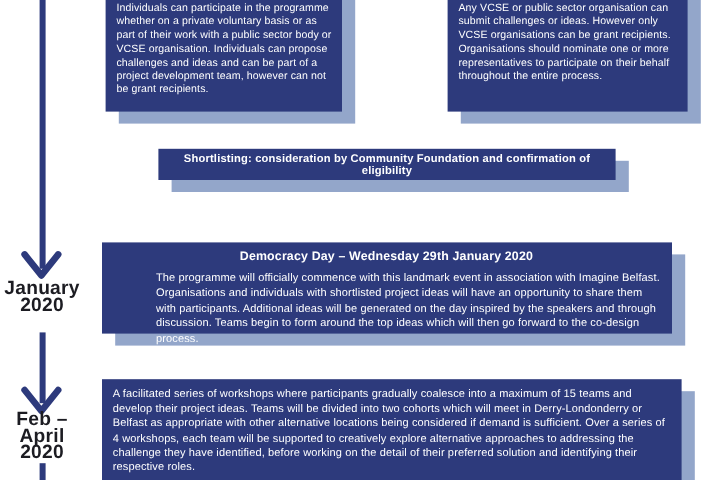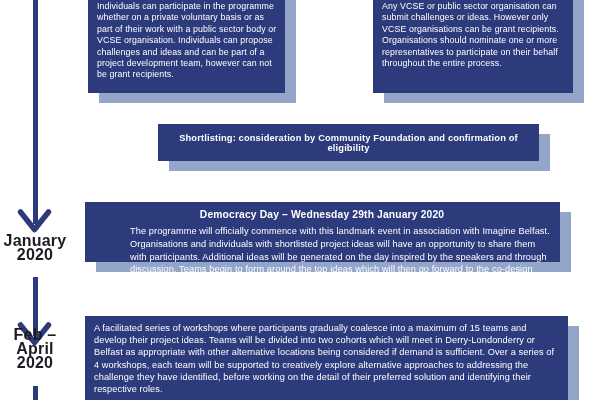--- a/index.html
+++ b/index.html
@@ -26,28 +26,27 @@
   }
   #card-individuals{
     left:88px;top:-12px;width:197px;height:105px;
     padding:13px 8px 8px 9px;
   }
   #card-organisations{
     left:373px;top:-12px;width:200px;height:105px;
     padding:13px 8px 8px 9px;
   }
   #bar-shortlisting{
-    left:132px;top:124px;width:381px;height:37px;
+    left:132px;top:124px;width:381px;height:26px;
     display:flex;align-items:center;justify-content:center;
     font-size:9.3px;font-weight:bold;letter-spacing:.15px;
     text-align:center;
-    margin-left:26px;
   }
   #card-democracy{
-    left:85px;top:202px;width:475px;height:60px;
+    left:85px;top:202px;width:475px;height:76px;
     padding:7px 10px 6px 9px;
   }
   #card-codesign{
     left:85px;top:316px;width:483px;height:95px;
     padding:6px 10px 6px 9px;
   }
   .card-title{
     text-align:center;
     font-weight:bold;
     font-size:10.3px;
@@ -61,21 +60,21 @@
     position:absolute;
     width:70px;
     text-align:center;
     font-weight:bold;
     font-size:16px;
     line-height:14px;
     color:#1c1c22;
     letter-spacing:.2px;
   }
   #date-january{left:0;top:234px;}
-  #date-feb-april{left:0;top:328px;}
+  #date-feb-april{left:0;top:343px;}
 </style>
 </head>
 <body>
 
 <div id="canvas">
 
   <svg id="timeline-svg" width="70" height="400" viewBox="0 0 70 400">
 
     <line x1="35.5" y1="0" x2="35.5" y2="224" stroke="#2d3a7c" stroke-width="5"></line>
     <polyline points="20.5,212 34.5,229.5 48.5,212" fill="none" stroke="#2d3a7c" stroke-width="5.5" stroke-linecap="round" stroke-linejoin="round"></polyline>

